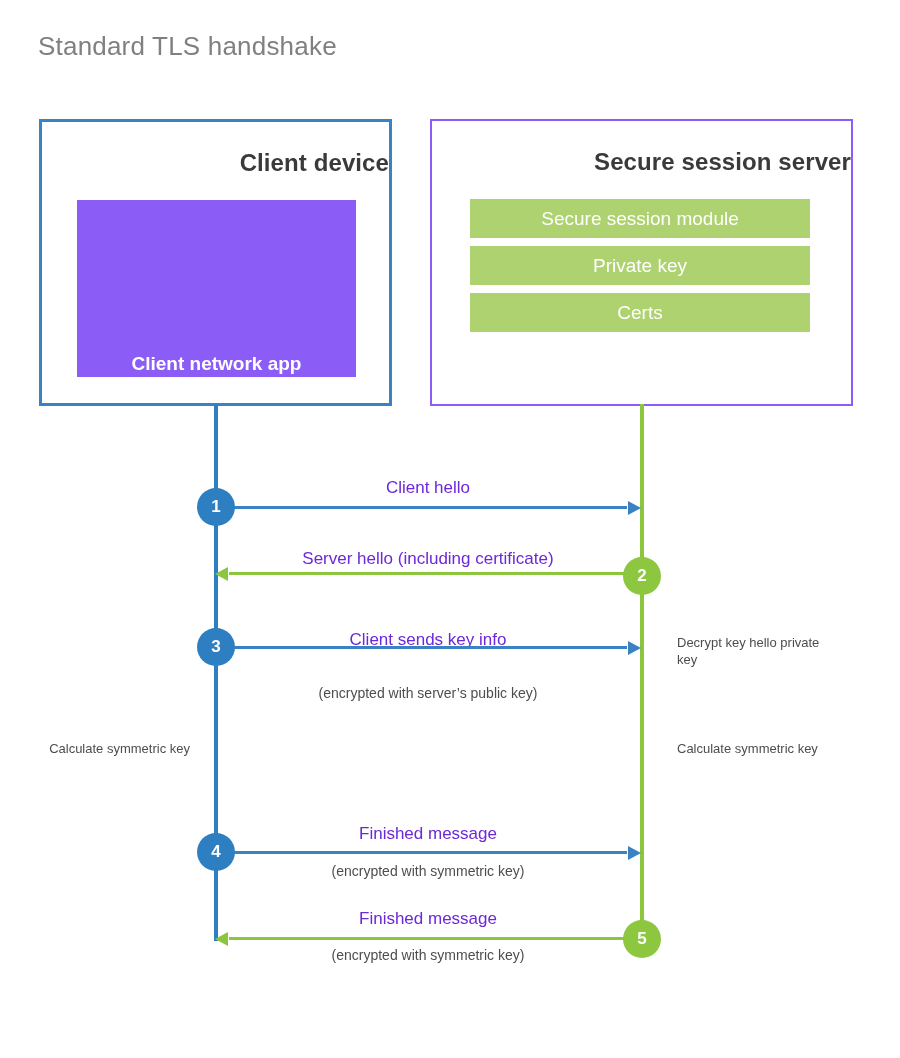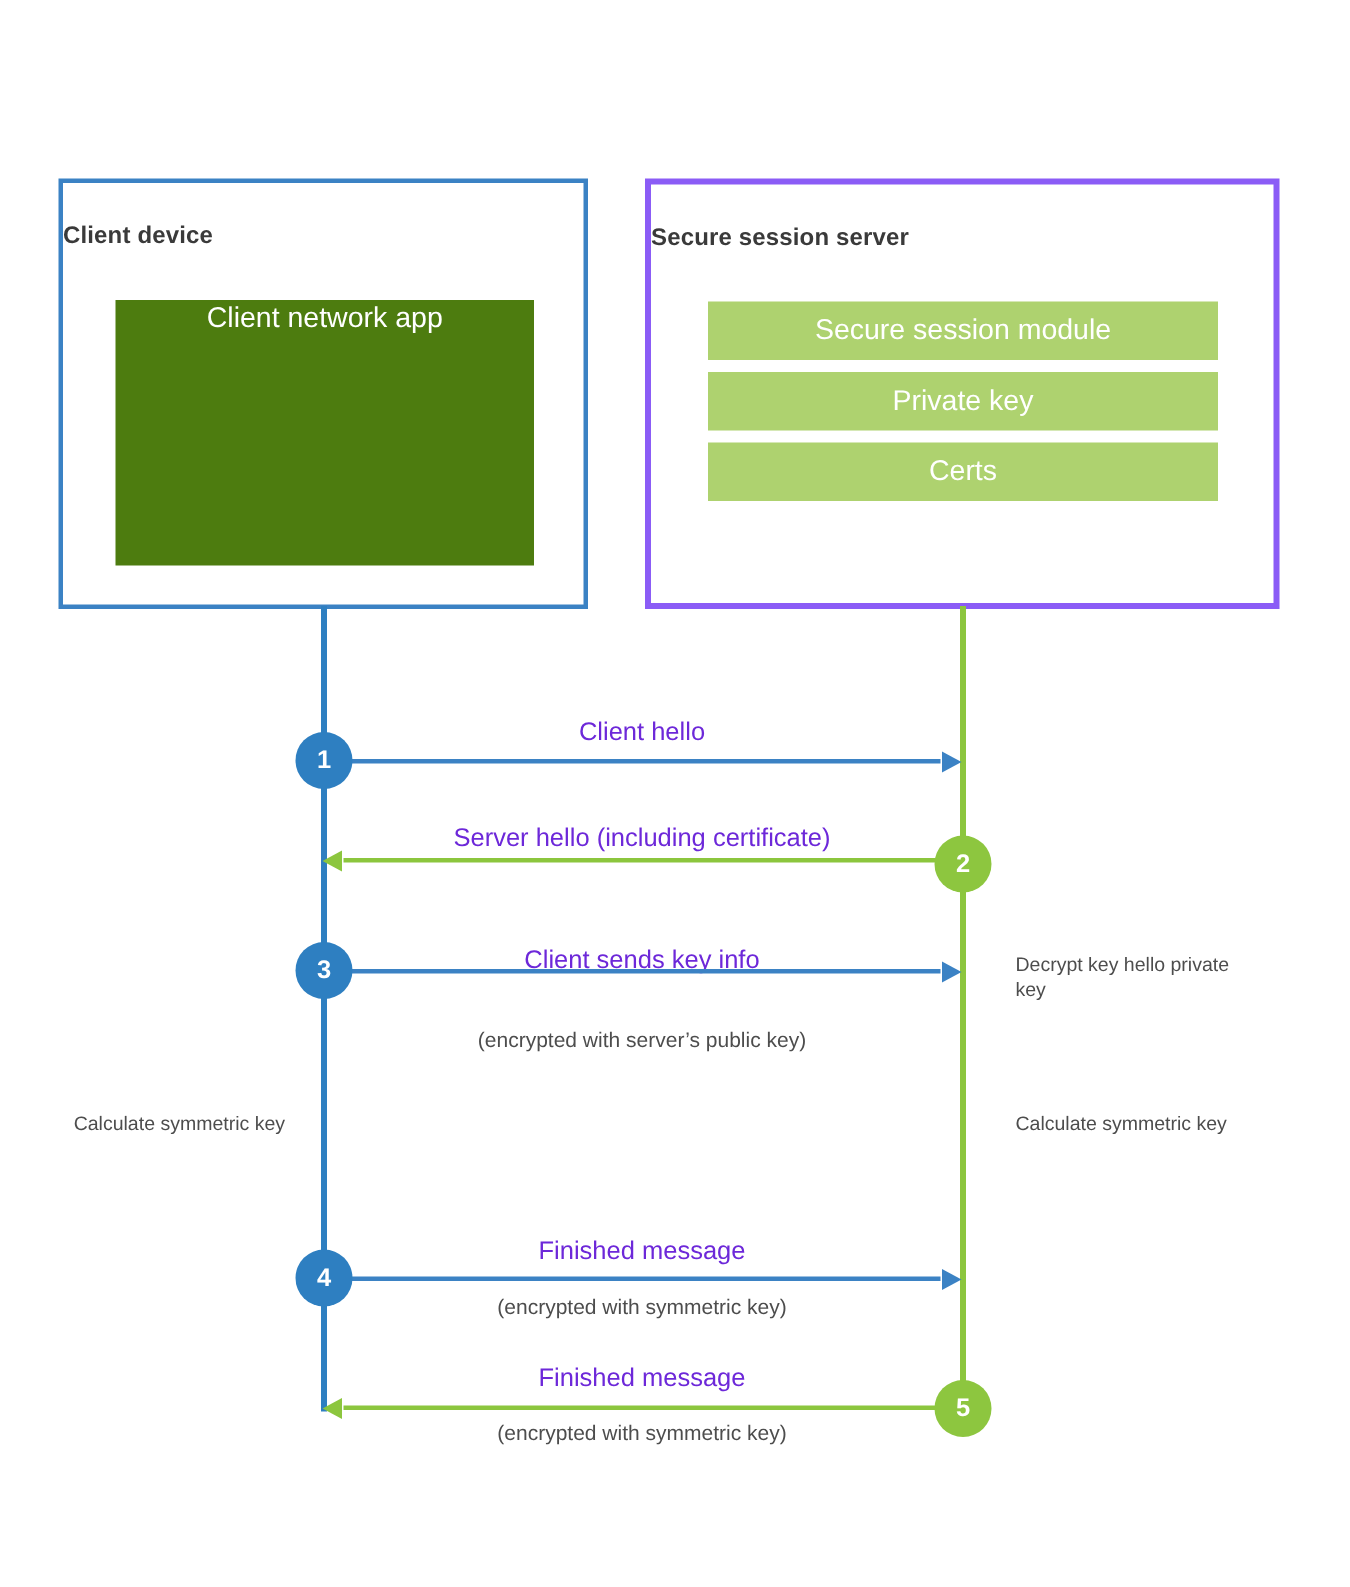--- a/index.html
+++ b/index.html
@@ -17,33 +17,33 @@
   }
 
   
   .actor-box { position: absolute; background: #ffffff; }
   #client-box {
     left: 39px; top: 119px; width: 353px; height: 287px;
     border: 3px solid #3b82c4;
   }
   #server-box {
     left: 430px; top: 119px; width: 423px; height: 287px;
-    border: 4px solid #8b5cf6;
+    border: 2px solid #8b5cf6;
   }
   .actor-title {
     position: absolute; left: 0; right: 0; top: 27px;
-    text-align: left; font-size: 16px; font-weight: bold;
+    text-align: right; font-size: 24px; font-weight: bold;
     color: #3a3a3a; letter-spacing: 0.1px;
   }
 
   .client-app-block {
     position: absolute; left: 35px; top: 78px;
     width: 279px; height: 177px;
-    background: #4d7c0f;
-    display: flex; align-items: flex-start; justify-content: center;
+    background: #8b5cf6;
+    display: flex; align-items: flex-end; justify-content: center; font-weight: bold;
   }
   .client-app-label {
     color: #ffffff; font-size: 19px; line-height: 26px;
     text-align: center; width: 190px;
   }
 
   .server-bars {
     position: absolute; left: 38px; top: 78px;
     width: 340px;
     display: flex; flex-direction: column; gap: 8px;
@@ -101,20 +101,21 @@
     line-height: 17px;
   }
   .note.left  { text-align: right; }
   .note.right { text-align: left; }
 </style>
 </head>
 <body>
 
 <div id="stage">
 
+  <div class="page-title">Standard TLS handshake</div>
 
   <div class="actor-box" id="client-box">
     <div class="actor-title">Client device</div>
     <div class="client-app-block">
       <div class="client-app-label">Client network app</div>
     </div>
   </div>
 
   <div class="actor-box" id="server-box">
     <div class="actor-title">Secure session server</div>

